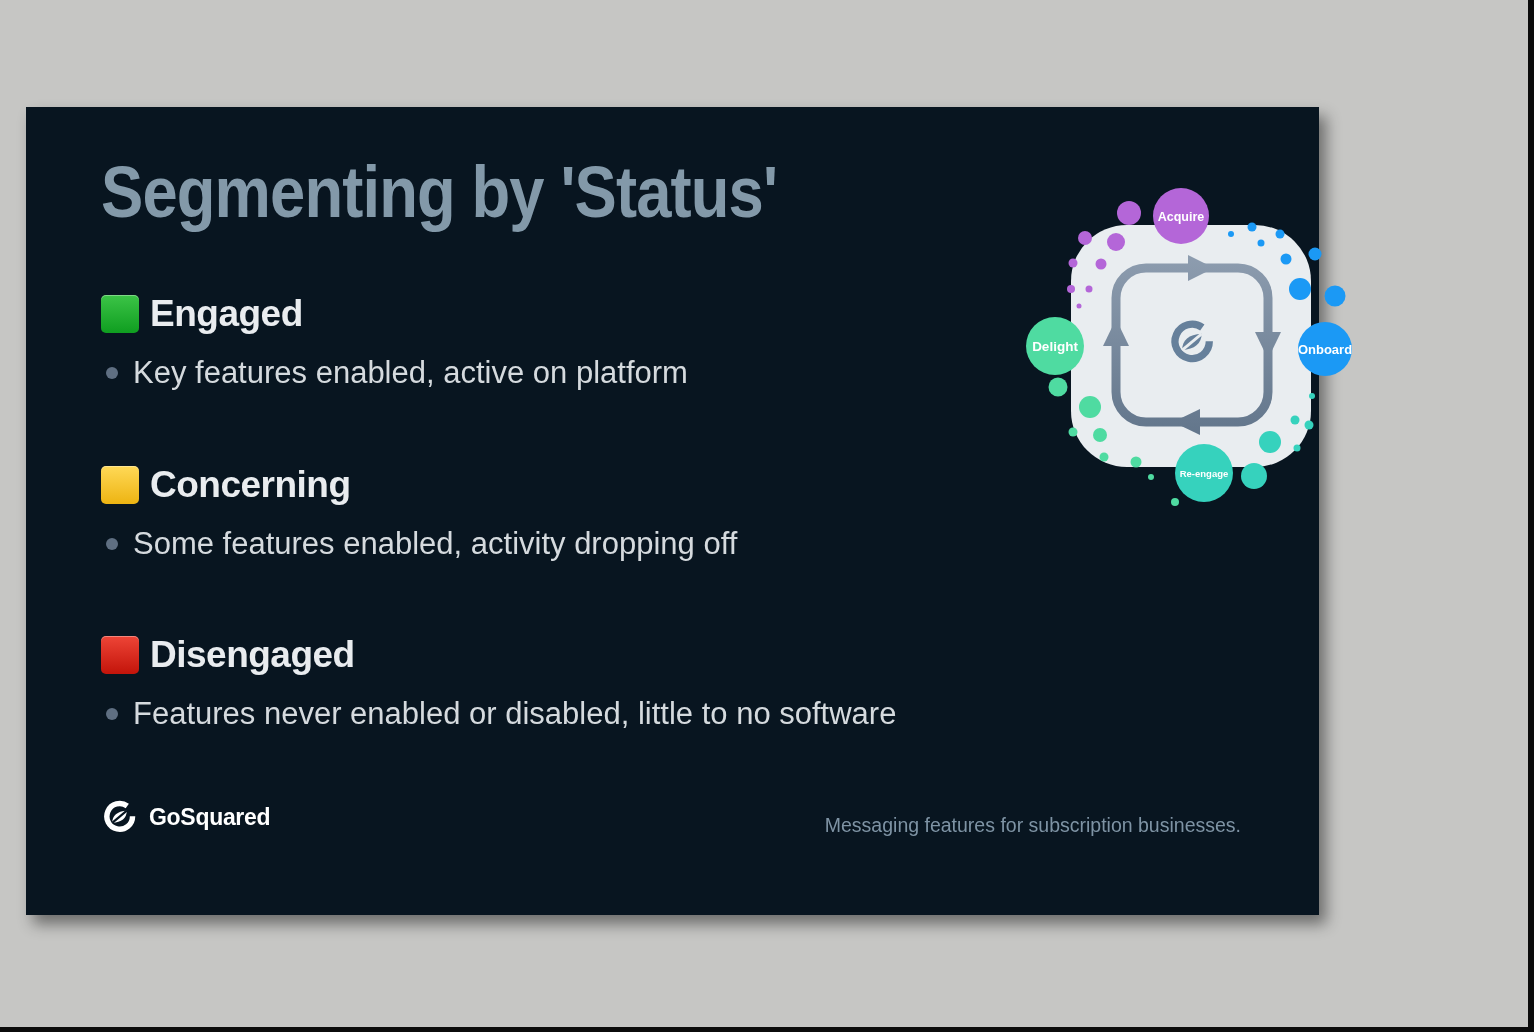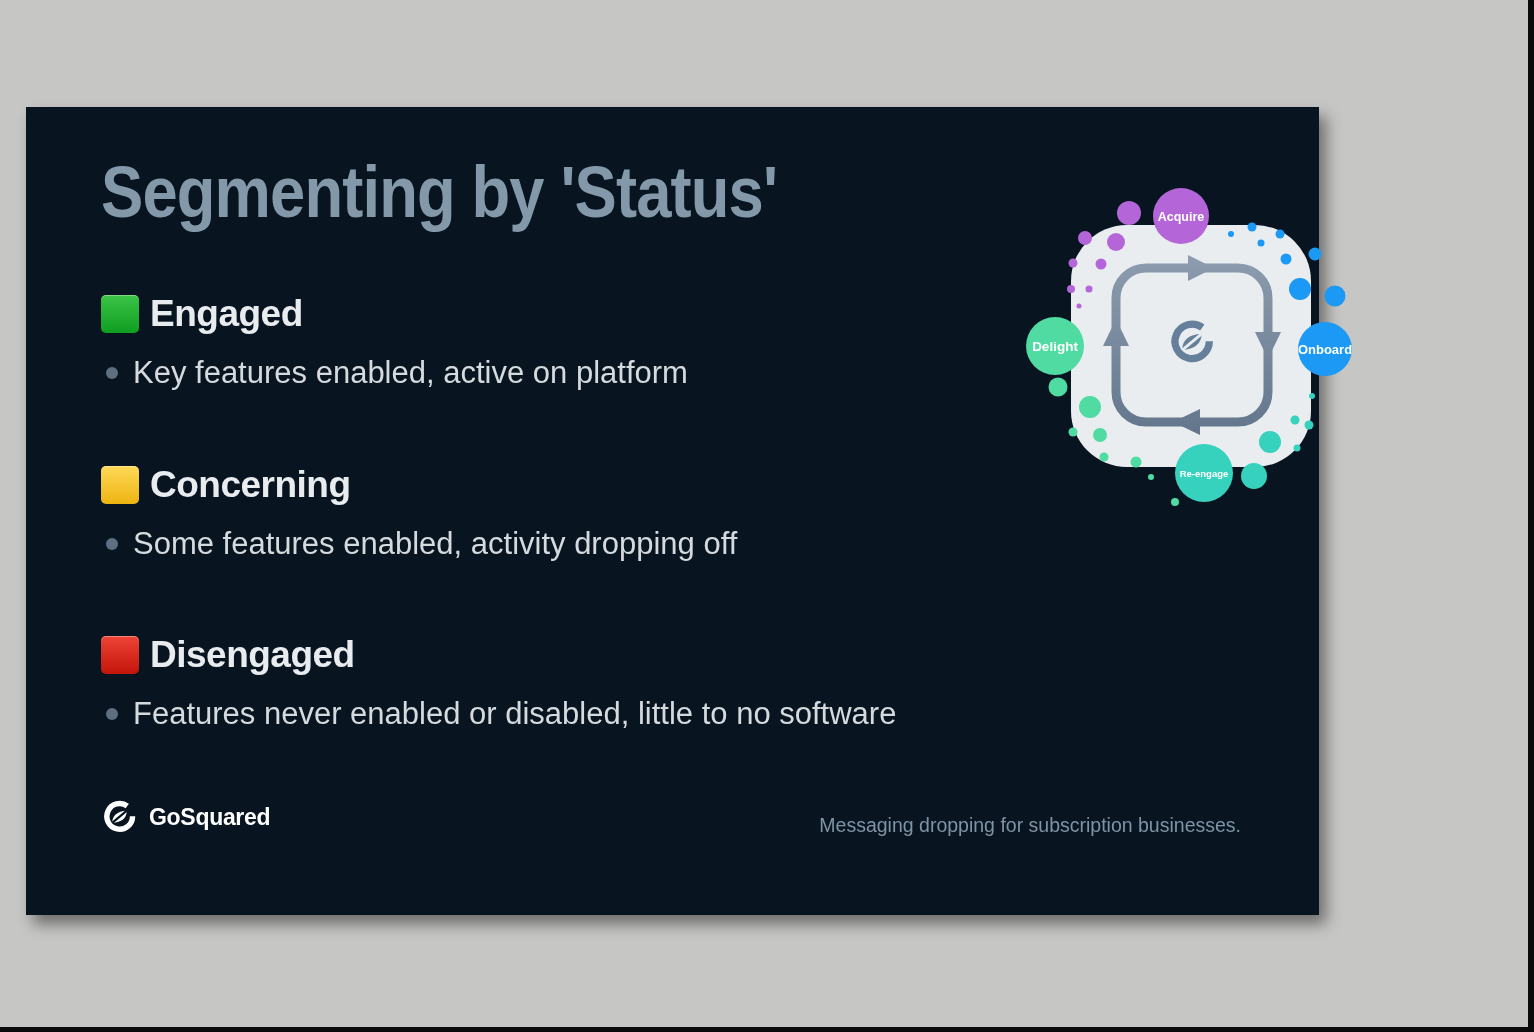--- a/index.html
+++ b/index.html
@@ -158,18 +158,18 @@
 
     <div class="brand">
       <svg width="35" height="35" viewBox="0 0 36 36">
         <path d="M26 6.2 A13.2 13.2 0 1 0 31.4 16.8" fill="none" stroke="#ffffff" stroke-width="5.6"></path>
         <path d="M10.5 23.5 C10.5 16 15.5 11.5 25.5 11 C25.5 18.5 20 23 10.5 23.5 Z" fill="#ffffff"></path>
         <line x1="10.5" y1="23.5" x2="25.5" y2="11" stroke="#081520" stroke-width="2.2"></line>
       </svg>
       <div class="brand-name">GoSquared</div>
     </div>
 
-    <div class="tagline">Messaging dropping for subscription businesses.</div>
+    <div class="tagline">Messaging features for subscription businesses.</div>
   </div>
 
   <div class="edge-right"></div>
   <div class="edge-bottom"></div>
 </div>
 
 </body></html>

